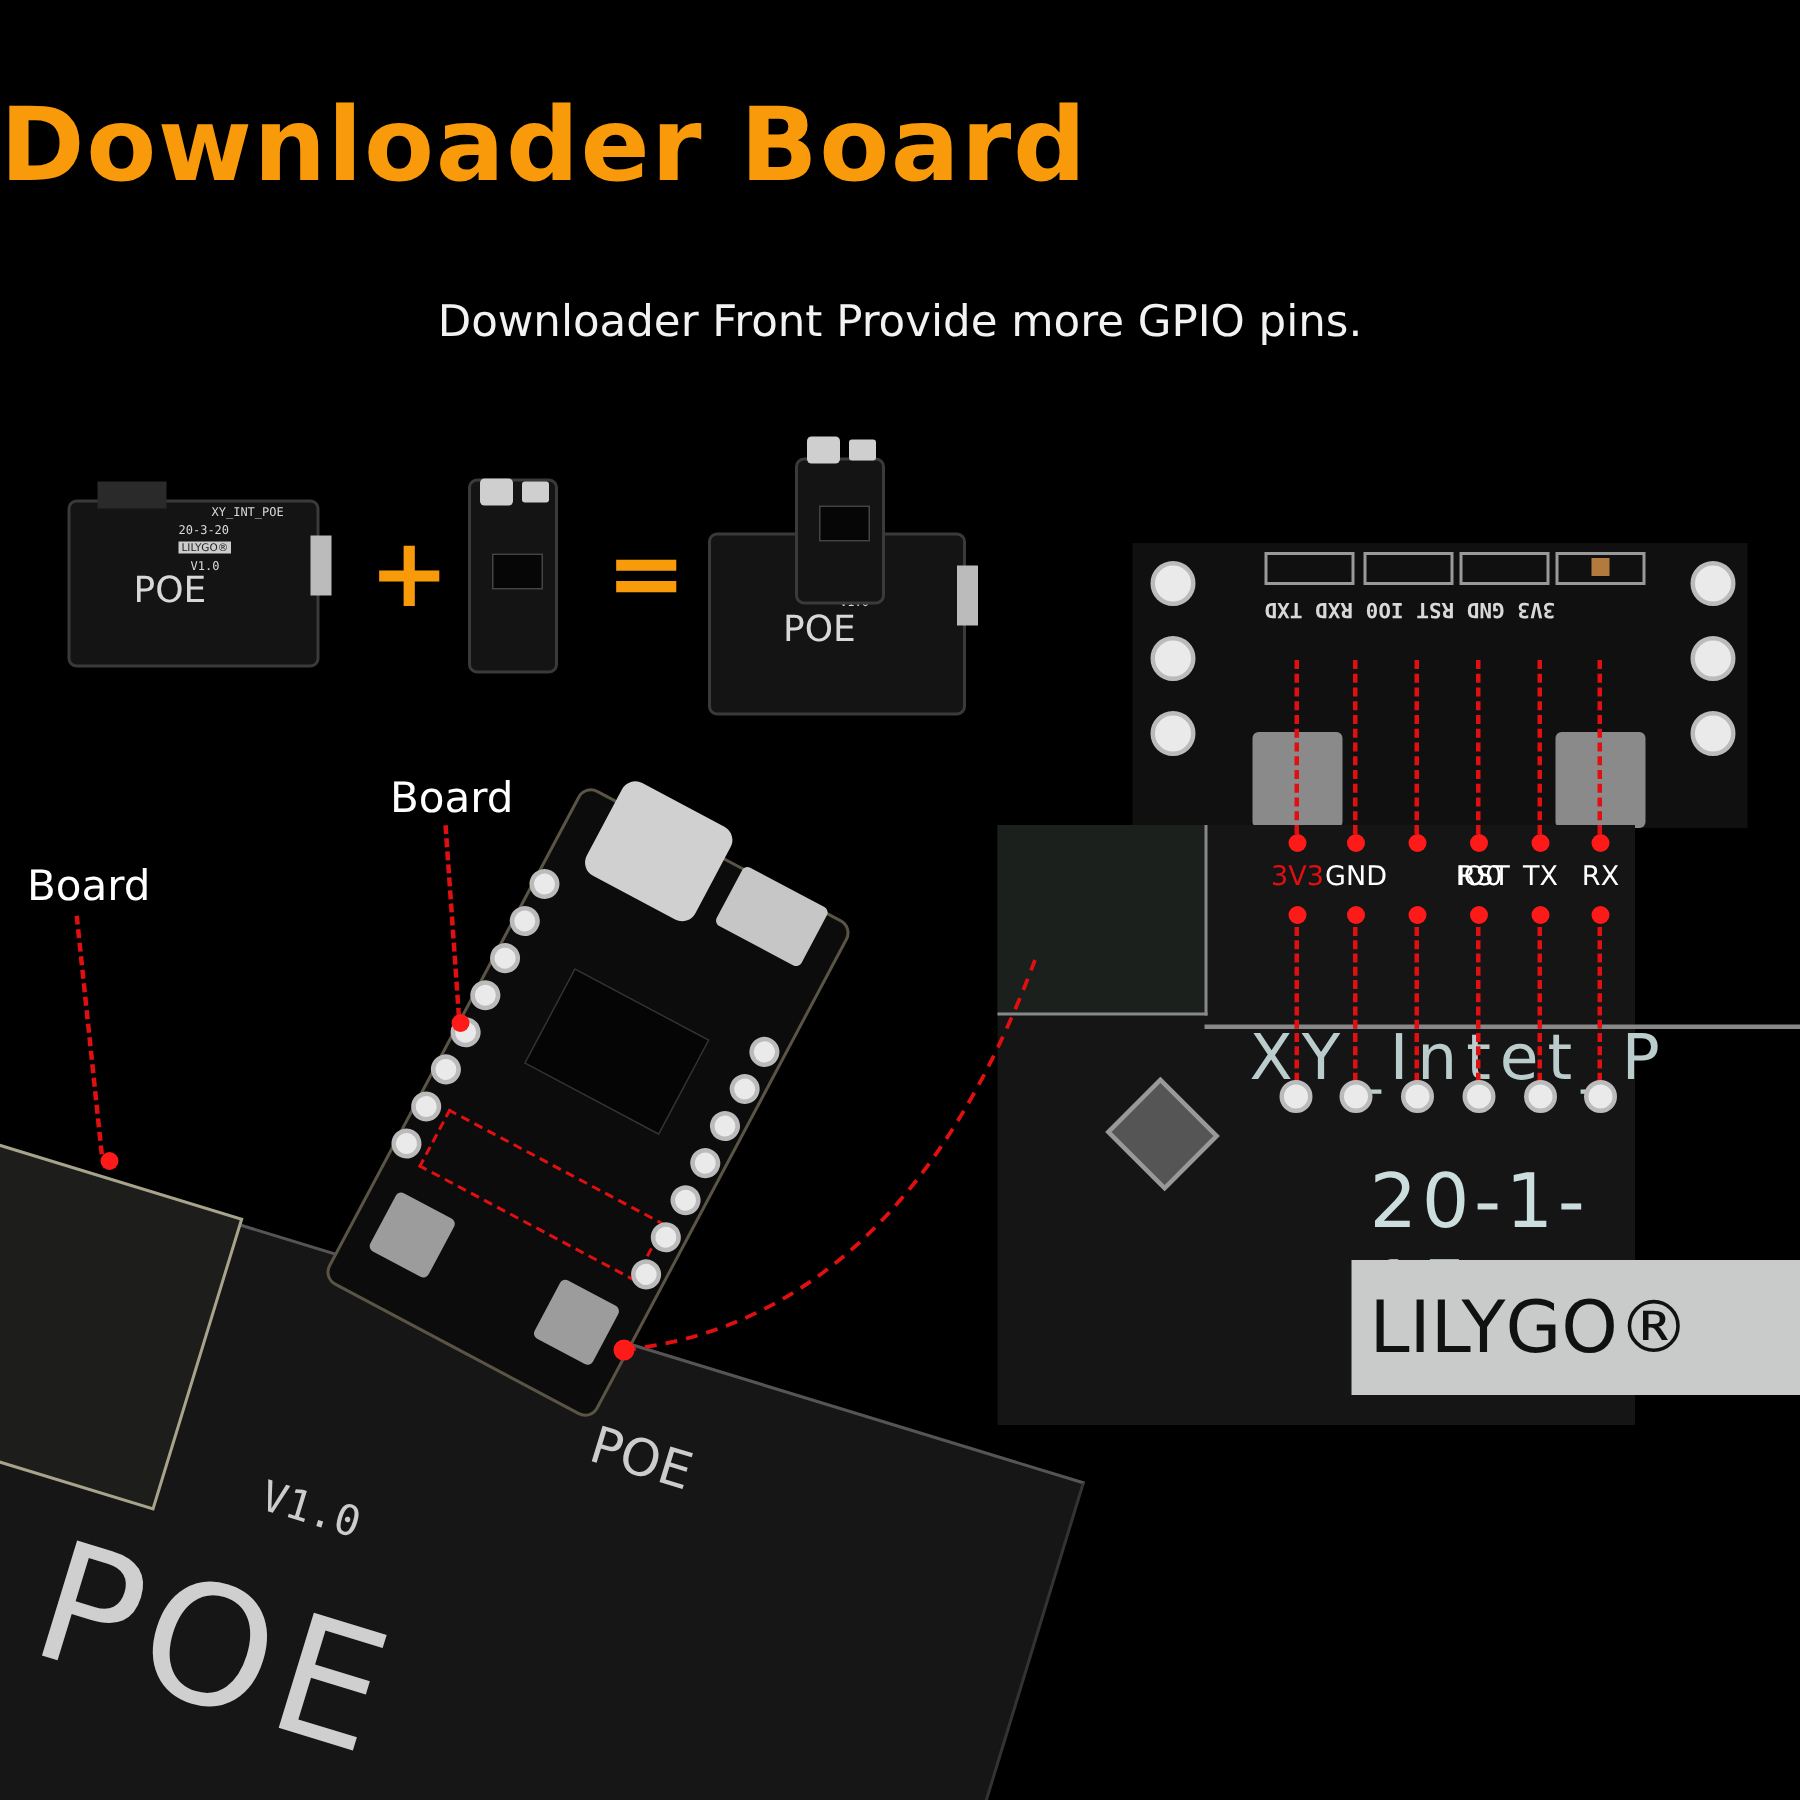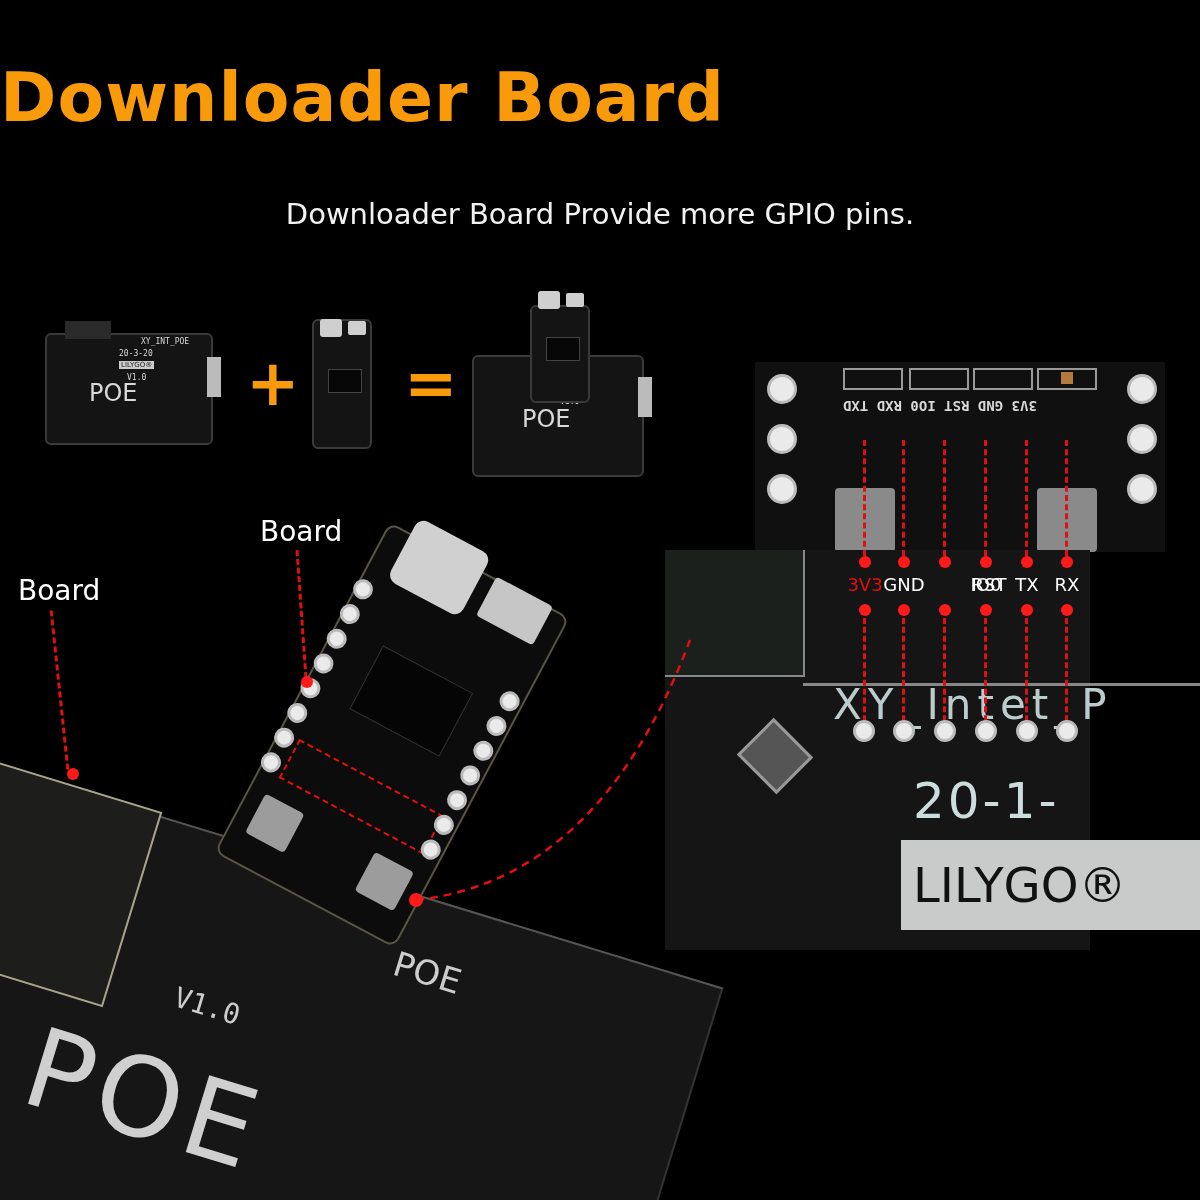--- a/index.html
+++ b/index.html
@@ -13,21 +13,21 @@
   .label{font-size:28px;color:#fff;font-family:"DejaVu Sans",sans-serif;}
   .pin-label{font-size:18px;color:#fff;font-family:"DejaVu Sans",sans-serif;text-align:center;width:44px;}
   .dot{width:12px;height:12px;border-radius:50%;background:#ff1a1a;}
   .hole{width:18px;height:18px;border-radius:50%;background:#eaeaea;border:3px solid #bbb;box-sizing:border-box;}
   .dash-v{width:0;border-left:3px dashed #e01010;}
 </style>
 </head>
 <body>
 
 <div class="abs title">Downloader Board</div>
-<div class="abs subtitle">Downloader Board Provide more GPIO pins.</div>
+<div class="abs subtitle">Downloader Front Provide more GPIO pins.</div>
 
 <div class="abs" style="left:0;top:285px;width:1200px;height:200px;">
 
   <div class="abs pcb" style="left:45px;top:48px;width:168px;height:112px;">
     <div class="abs" style="left:18px;top:-14px;width:46px;height:18px;background:#2a2a2a;"></div>
     <div class="abs silk" style="left:58px;top:2px;font-size:8px;margin-left:36px;">XY_INT_POE</div>
     <div class="abs silk" style="left:72px;top:14px;font-size:8px;">20-3-20</div>
     <div class="abs" style="left:72px;top:26px;font-size:7px;background:#ccc;color:#222;padding:0 2px;">LILYGO®</div>
     <div class="abs silk" style="left:80px;top:38px;font-size:8px;">V1.0</div>
     <div class="abs silk" style="left:42px;top:44px;font-size:24px;font-family:'DejaVu Sans',sans-serif;">POE</div>

